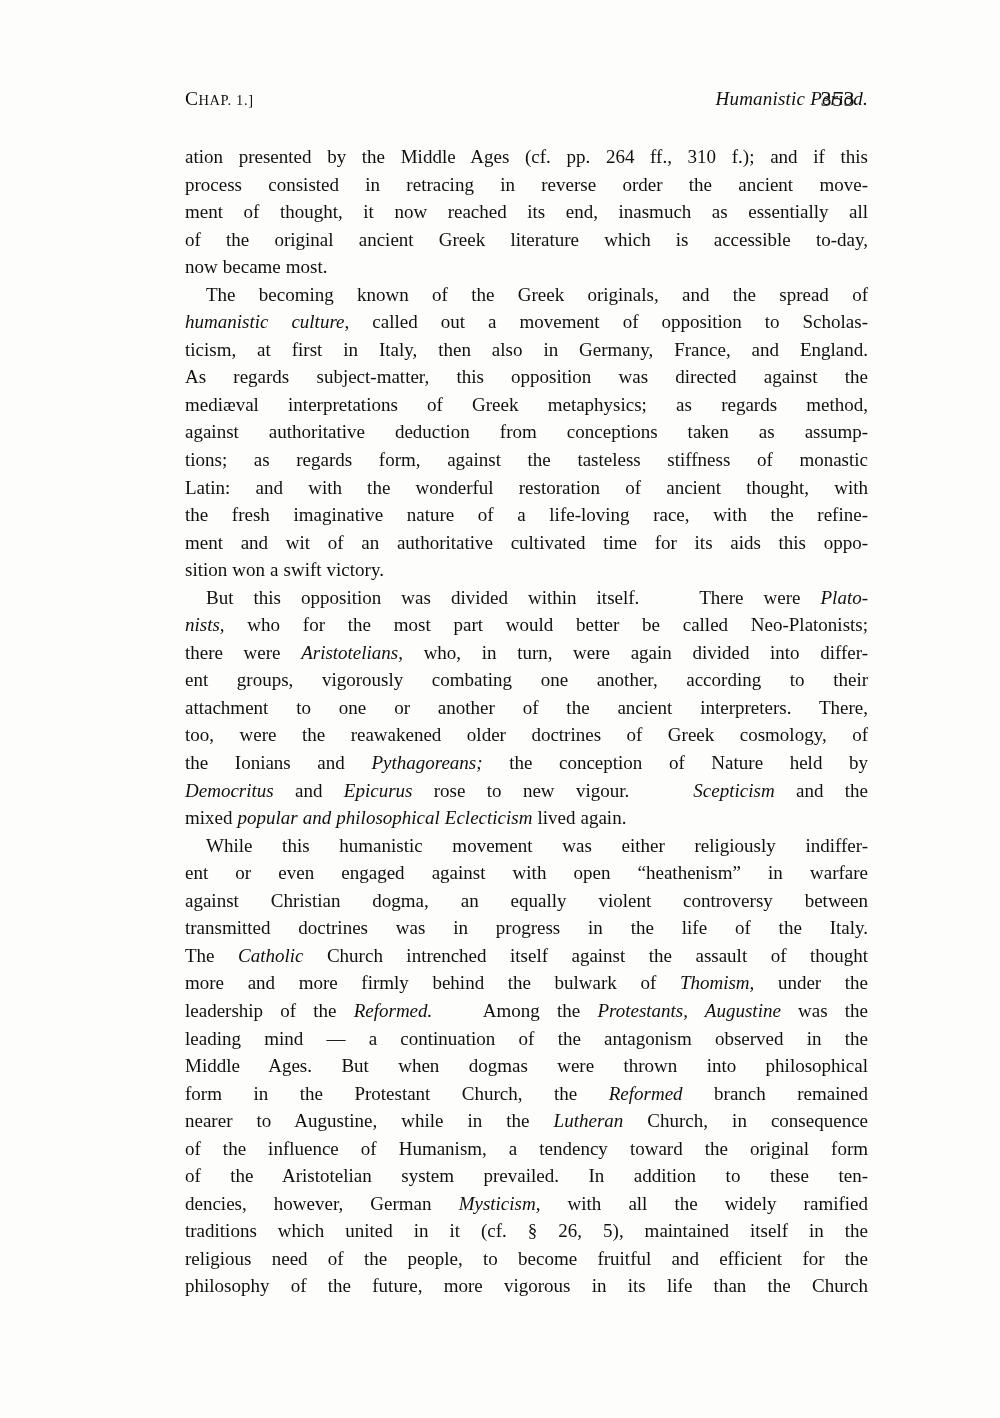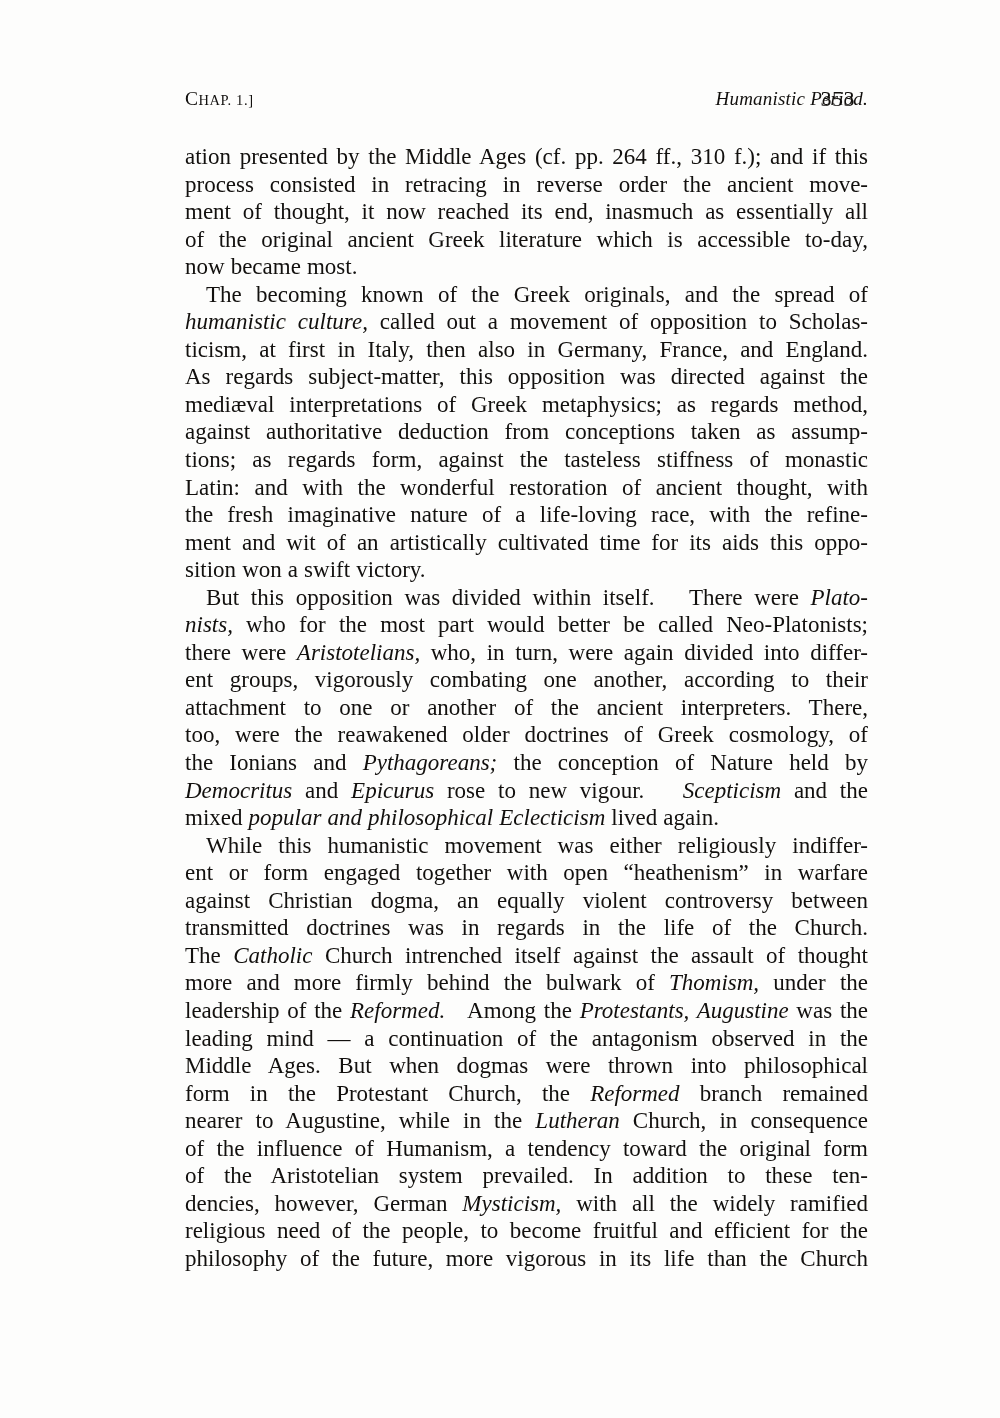--- a/index.html
+++ b/index.html
@@ -66,21 +66,21 @@
 
   
   .body-col {
     position: absolute;
     left: 185px;
     top: 143px;
     width: 683px;
   }
   .para {
     margin: 0;
-    font-size: 23px;
+    font-size: 19px;
     line-height: 27.55px;
     text-align: justify;
     text-indent: 21px;
     word-spacing: 0.3px;
     hyphens: none;
   }
   .para.first { text-indent: 0; }
   .para i { }
 
   
@@ -126,49 +126,50 @@
     <p class="para">
       <span class="ln indent">The becoming known of the Greek originals, and the spread of</span>
       <span class="ln"><i>humanistic culture,</i> called out a movement of opposition to Scholas-</span>
       <span class="ln">ticism, at first in Italy, then also in Germany, France, and England.</span>
       <span class="ln">As regards subject-matter, this opposition was directed against the</span>
       <span class="ln">mediæval interpretations of Greek metaphysics; as regards method,</span>
       <span class="ln">against authoritative deduction from conceptions taken as assump-</span>
       <span class="ln">tions; as regards form, against the tasteless stiffness of monastic</span>
       <span class="ln">Latin: and with the wonderful restoration of ancient thought, with</span>
       <span class="ln">the fresh imaginative nature of a life-loving race, with the refine-</span>
-      <span class="ln">ment and wit of an artistically cultivated time for its aids this oppo-</span>
+      <span class="ln">ment and wit of an authoritative cultivated time for its aids this oppo-</span>
       <span class="ln last">sition won a swift victory.</span>
     </p>
 
     <p class="para">
       <span class="ln indent">But this opposition was divided within itself.&nbsp;&nbsp; There were <i>Plato-</i></span>
       <span class="ln"><i>nists,</i> who for the most part would better be called Neo-Platonists;</span>
       <span class="ln">there were <i>Aristotelians,</i> who, in turn, were again divided into differ-</span>
       <span class="ln">ent groups, vigorously combating one another, according to their</span>
       <span class="ln">attachment to one or another of the ancient interpreters.   There,</span>
       <span class="ln">too, were the reawakened older doctrines of Greek cosmology, of</span>
       <span class="ln">the Ionians and <i>Pythagoreans;</i> the conception of Nature held by</span>
       <span class="ln"><i>Democritus</i> and <i>Epicurus</i> rose to new vigour.&nbsp;&nbsp; <i>Scepticism</i> and the</span>
       <span class="ln last">mixed <i>popular and philosophical Eclecticism</i> lived again.</span>
     </p>
 
     <p class="para">
       <span class="ln indent">While this humanistic movement was either religiously indiffer-</span>
-      <span class="ln">ent or form engaged together with open “heathenism” in warfare</span>
+      <span class="ln">ent or even engaged against with open “heathenism” in warfare</span>
       <span class="ln">against Christian dogma, an equally violent controversy between</span>
-      <span class="ln">transmitted doctrines was in regards in the life of the Church.</span>
+      <span class="ln">transmitted doctrines was in progress in the life of the Italy.</span>
       <span class="ln">The <i>Catholic</i> Church intrenched itself against the assault of thought</span>
       <span class="ln">more and more firmly behind the bulwark of <i>Thomism,</i> under the</span>
       <span class="ln">leadership of the <i>Reformed.</i>&nbsp;&nbsp; Among the <i>Protestants, Augustine</i> was the</span>
       <span class="ln">leading mind — a continuation of the antagonism observed in the</span>
       <span class="ln">Middle Ages.   But when dogmas were thrown into philosophical</span>
       <span class="ln">form in the Protestant Church, the <i>Reformed</i> branch remained</span>
       <span class="ln">nearer to Augustine, while in the <i>Lutheran</i> Church, in consequence</span>
       <span class="ln">of the influence of Humanism, a tendency toward the original form</span>
       <span class="ln">of the Aristotelian system prevailed.   In addition to these ten-</span>
       <span class="ln">dencies, however, German <i>Mysticism,</i> with all the widely ramified</span>
+      <span class="ln">traditions which united in it (cf. § 26, 5), maintained itself in the</span>
       <span class="ln">religious need of the people, to become fruitful and efficient for the</span>
       <span class="ln">philosophy of the future, more vigorous in its life than the Church</span>
     </p>
 
   </div>
 </div>
 
 </body></html>

